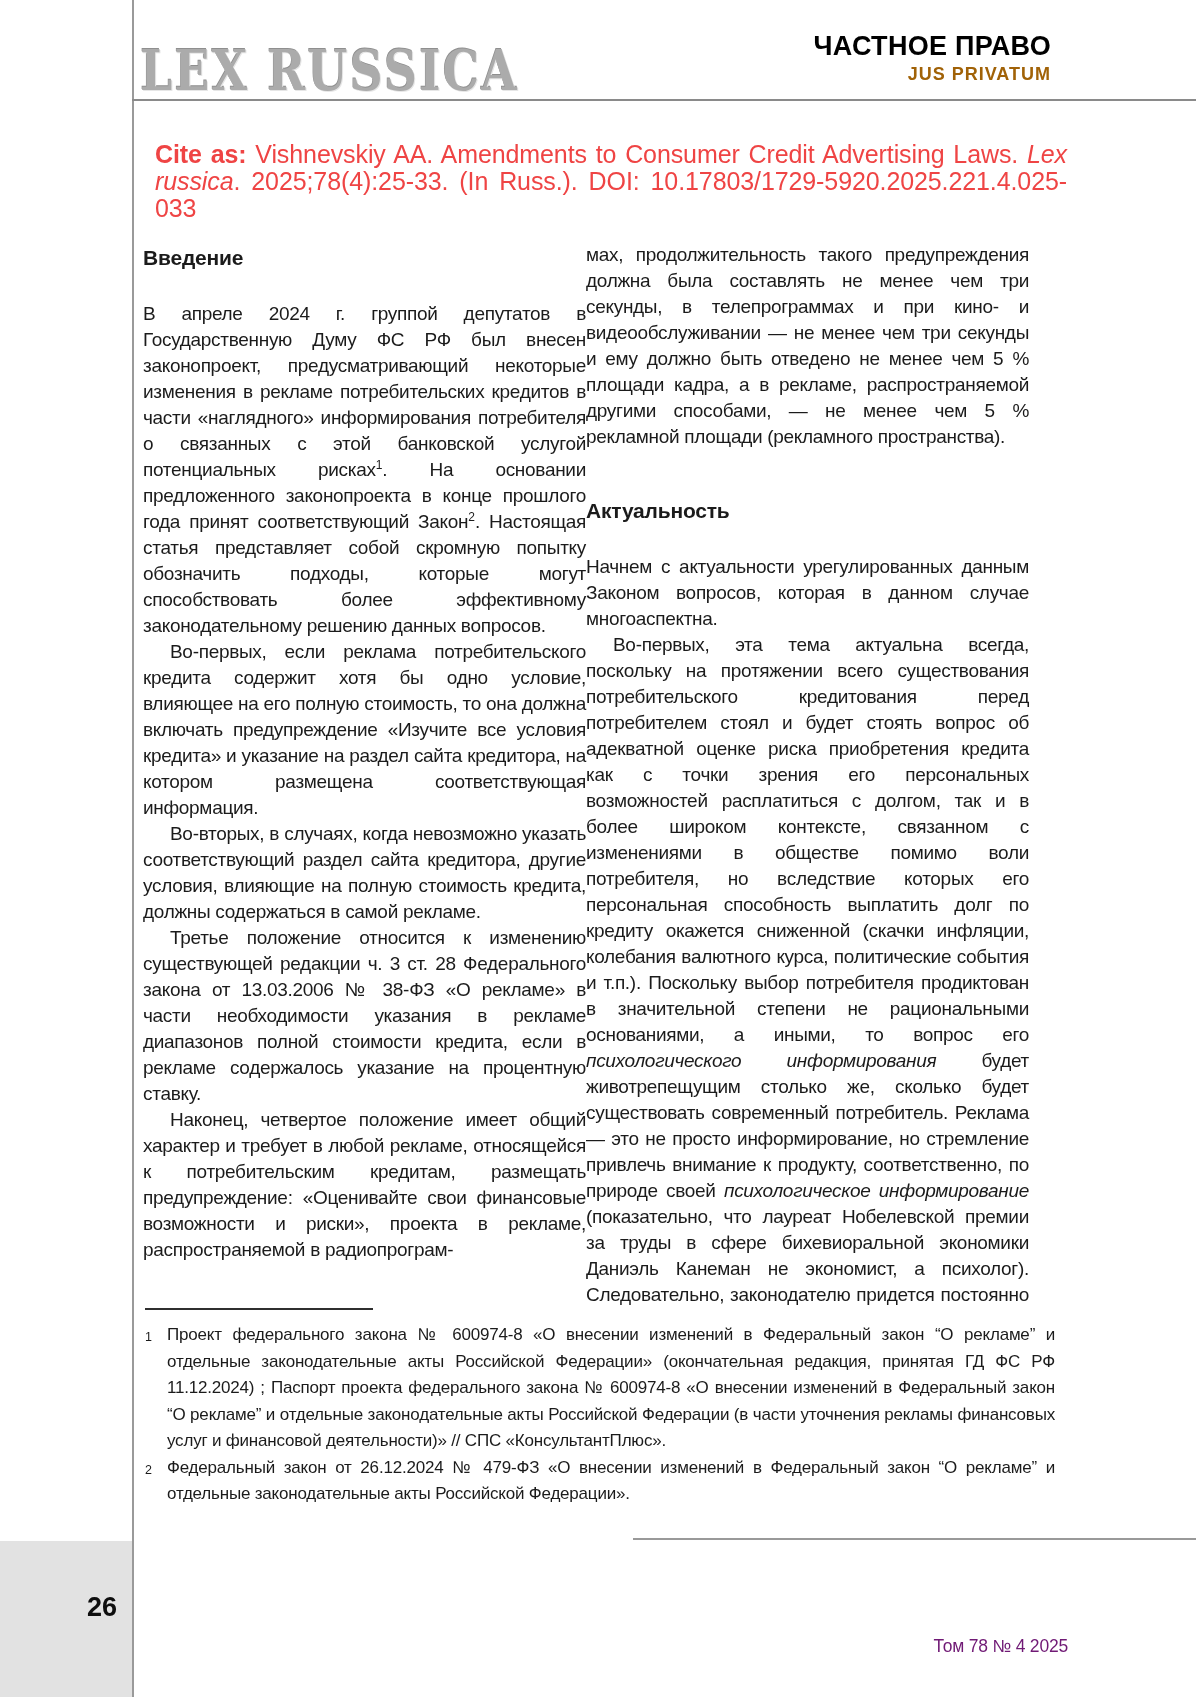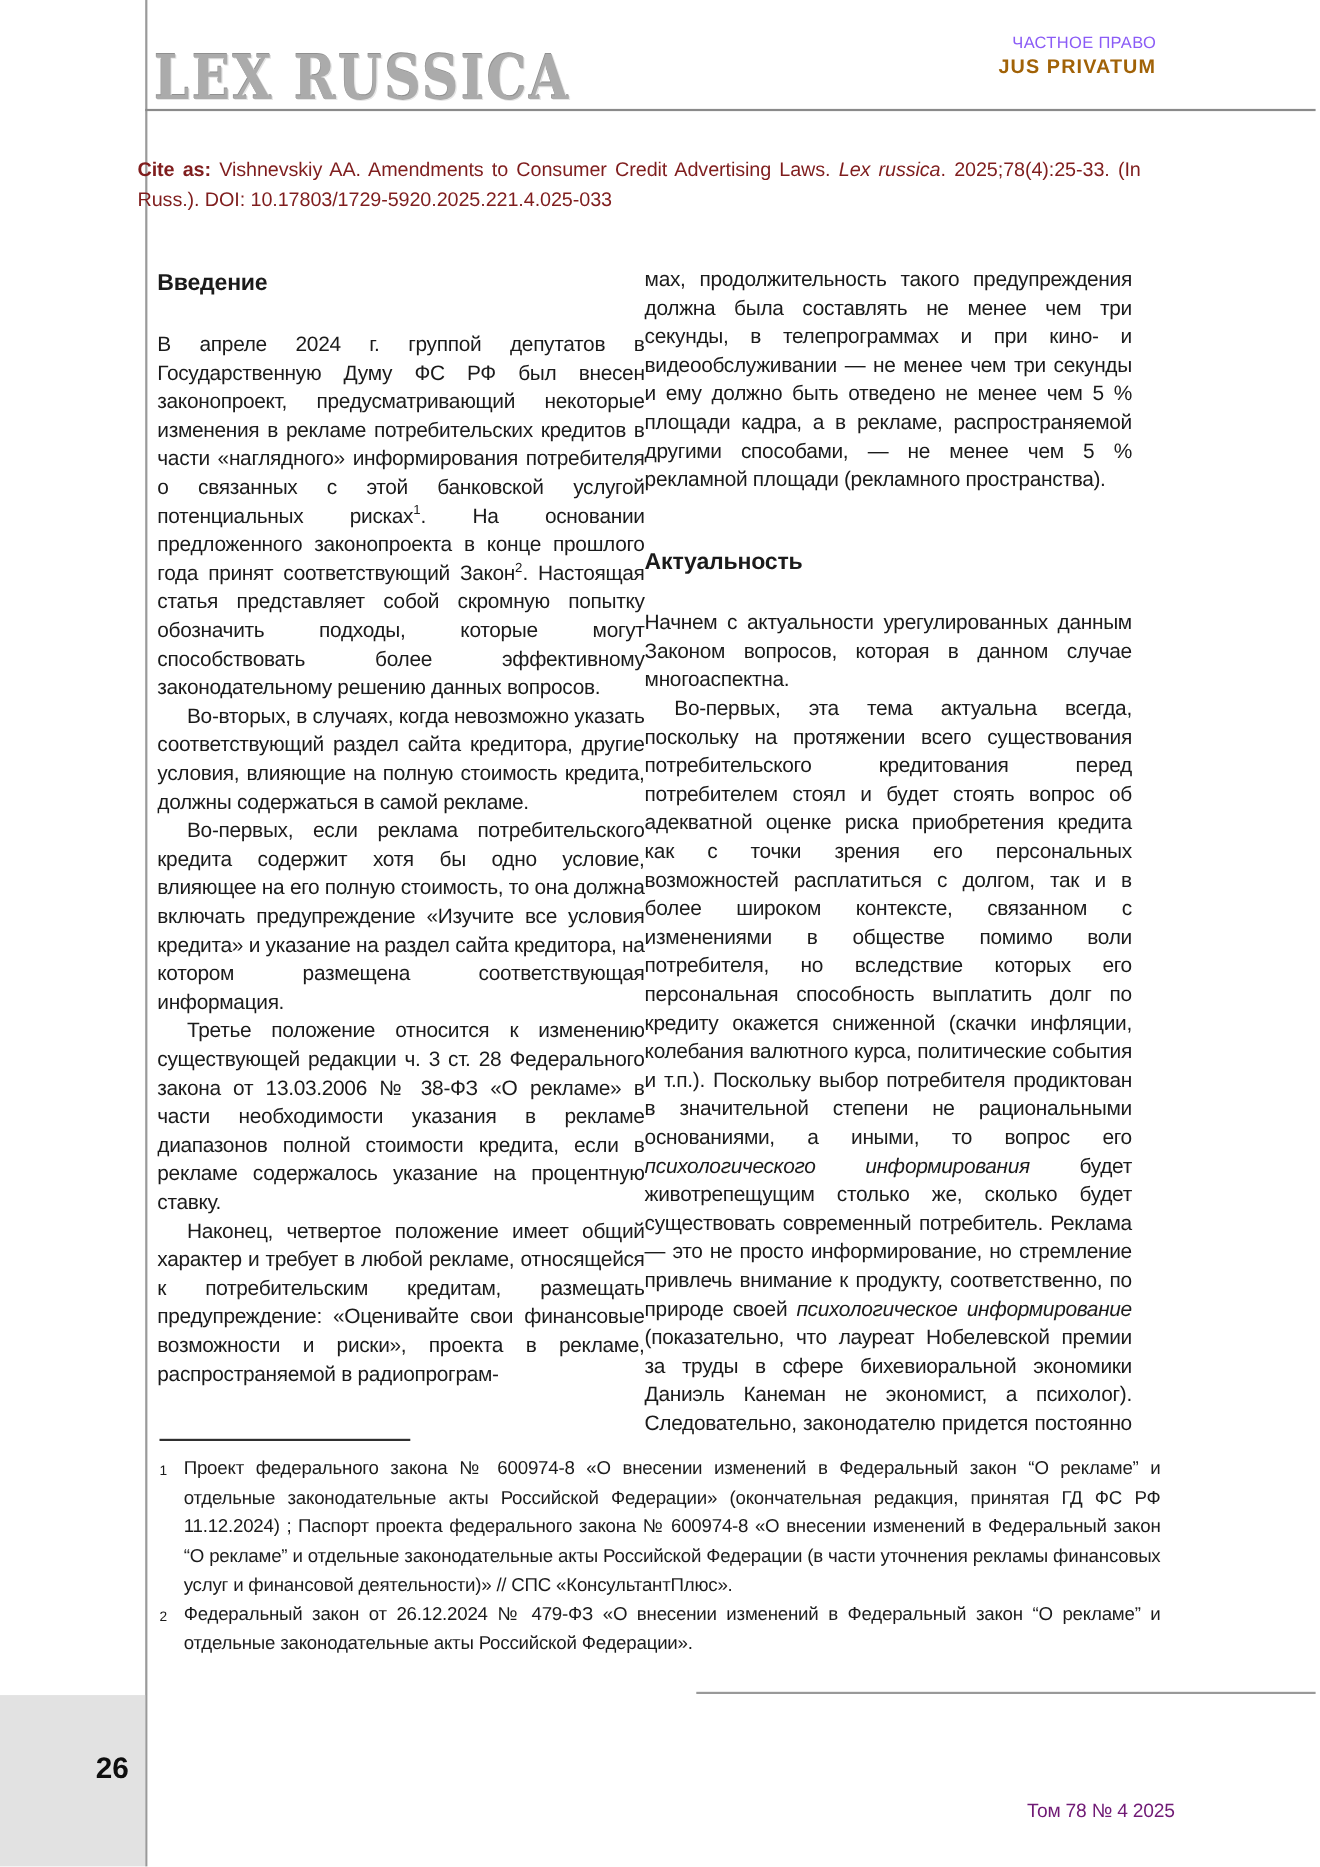--- a/index.html
+++ b/index.html
@@ -13,26 +13,26 @@
   .fn-rule{position:absolute;left:145px;top:1308px;width:228px;height:2px;background:#2f2f2f;}
   .ft-rule{position:absolute;left:633px;top:1538px;width:564px;height:2px;background:#999999;}
   
   .logo{
     position:absolute;left:140px;top:42px;font-family:"DejaVu Serif","Liberation Serif",serif;
     font-weight:700;font-size:46px;line-height:1;color:#ababab;letter-spacing:2px;
     text-shadow:1px 1px 0 #e6e6e6,-0.5px -0.5px 0 #8f8f8f;
     transform:scaleY(1.22);transform-origin:left top;white-space:nowrap;
   }
   .hdr-right{position:absolute;right:145px;top:31px;text-align:right;line-height:1.15;}
-  .section-ru{font-size:15px;font-weight:400;color:#8b5cf6;letter-spacing:0.3px;}
+  .section-ru{font-size:27px;font-weight:700;color:#000000;letter-spacing:0.3px;}
   .section-la{font-size:18px;font-weight:700;color:#a16207;letter-spacing:1px;margin-top:2px;}
   
   .citation{
-    position:absolute;left:125px;top:141px;width:912px;margin:0;
-    font-size:18px;line-height:27px;text-align:justify;letter-spacing:-0.1px;color:#7f1d1d;
+    position:absolute;left:155px;top:141px;width:912px;margin:0;
+    font-size:25px;line-height:27px;text-align:justify;letter-spacing:-0.1px;color:#ef4444;
   }
   .citation strong{font-weight:700;}
   .citation em{font-style:italic;}
   
   .columns{position:absolute;left:143px;top:242px;width:912px;height:1064px;display:flex;overflow:hidden;}
   .col{width:443px;text-align:justify;font-size:19px;line-height:26px;letter-spacing:-0.3px;color:#1b1b1b;}
   .col p{margin:0;}
   .col .indent{text-indent:27px;}
   .col-heading{font-size:21px;font-weight:700;letter-spacing:-0.2px;margin:48px 0 30px;}
   .col-heading:first-child{margin-top:3px;}
@@ -62,22 +62,22 @@
   </div>
 
   <div class="h-rule"></div>
 
   <p class="citation"><strong>Cite as:</strong><span> Vishnevskiy AA. Amendments to Consumer Credit Advertising Laws. </span><em>Lex russica</em><span>. 2025;78(4):25-33. (In Russ.). DOI: 10.17803/1729-5920.2025.221.4.025-033</span></p>
 
   <div class="columns">
     <div class="col" id="col-left">
         <div class="col-heading">Введение</div>
         <p class=""><span>В апреле 2024 г. группой депутатов в Государственную Думу ФС РФ был внесен законопроект, предусматривающий некоторые изменения в рекламе потребительских кредитов в части «наглядного» информирования потребителя о связанных с этой банковской услугой потенциальных рисках</span><sup>1</sup><span>. На основании предложенного законопроекта в конце прошлого года принят соответствующий Закон</span><sup>2</sup><span>. Настоящая статья представляет собой скромную попытку обозначить подходы, которые могут способствовать более эффективному законодательному решению данных вопросов.</span></p>
+        <p class="indent"><span>Во-первых, если реклама потребительского кредита содержит хотя бы одно условие, влияющее на его полную стоимость, то она должна включать предупреждение «Изучите все условия кредита» и указание на раздел сайта кредитора, на котором размещена соответствующая информация.</span></p>
         <p class="indent"><span>Во-вторых, в случаях, когда невозможно указать соответствующий раздел сайта кредитора, другие условия, влияющие на полную стоимость кредита, должны содержаться в самой рекламе.</span></p>
-        <p class="indent"><span>Во-первых, если реклама потребительского кредита содержит хотя бы одно условие, влияющее на его полную стоимость, то она должна включать предупреждение «Изучите все условия кредита» и указание на раздел сайта кредитора, на котором размещена соответствующая информация.</span></p>
         <p class="indent"><span>Третье положение относится к изменению существующей редакции ч. 3 ст. 28 Федерального закона от 13.03.2006 № 38-ФЗ «О рекламе» в части необходимости указания в рекламе диапазонов полной стоимости кредита, если в рекламе содержалось указание на процентную ставку.</span></p>
         <p class="indent"><span>Наконец, четвертое положение имеет общий характер и требует в любой рекламе, относящейся к потребительским кредитам, размещать предупреждение: «Оценивайте свои финансовые возможности и риски», проекта в рекламе, распространяемой в радиопрограм-</span></p>
       </div>
     <div class="col" id="col-right">
         <p class=""><span>мах, продолжительность такого предупреждения должна была составлять не менее чем три секунды, в телепрограммах и при кино- и видеообслуживании — не менее чем три секунды и ему должно быть отведено не менее чем 5 % площади кадра, а в рекламе, распространяемой другими способами, — не менее чем 5 % рекламной площади (рекламного пространства).</span></p>
         <div class="col-heading">Актуальность</div>
         <p class=""><span>Начнем с актуальности урегулированных данным Законом вопросов, которая в данном случае многоаспектна.</span></p>
         <p class="indent"><span>Во-первых, эта тема актуальна всегда, поскольку на протяжении всего существования потребительского кредитования перед потребителем стоял и будет стоять вопрос об адекватной оценке риска приобретения кредита как с точки зрения его персональных возможностей расплатиться с долгом, так и в более широком контексте, связанном с изменениями в обществе помимо воли потребителя, но вследствие которых его персональная способность выплатить долг по кредиту окажется сниженной (скачки инфляции, колебания валютного курса, политические события и т.п.). Поскольку выбор потребителя продиктован в значительной степени не рациональными основаниями, а иными, то вопрос его </span><em>психологического информирования</em><span> будет животрепещущим столько же, сколько будет существовать современный потребитель. Реклама — это не просто информирование, но стремление привлечь внимание к продукту, соответственно, по природе своей </span><em>психологическое информирование</em><span> (показательно, что лауреат Нобелевской премии за труды в сфере бихевиоральной экономики Даниэль Канеман не экономист, а психолог). Следовательно, законодателю придется постоянно уде-</span></p>
       </div>
   </div>

